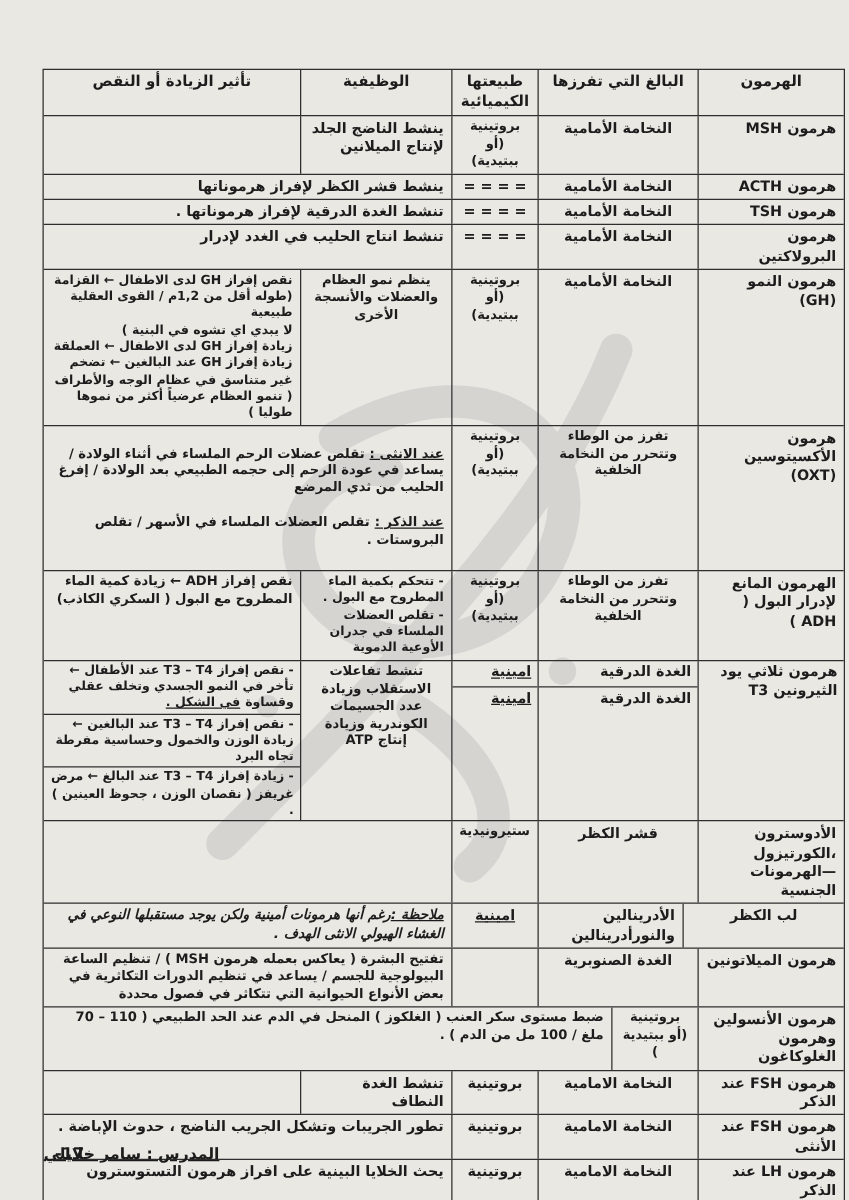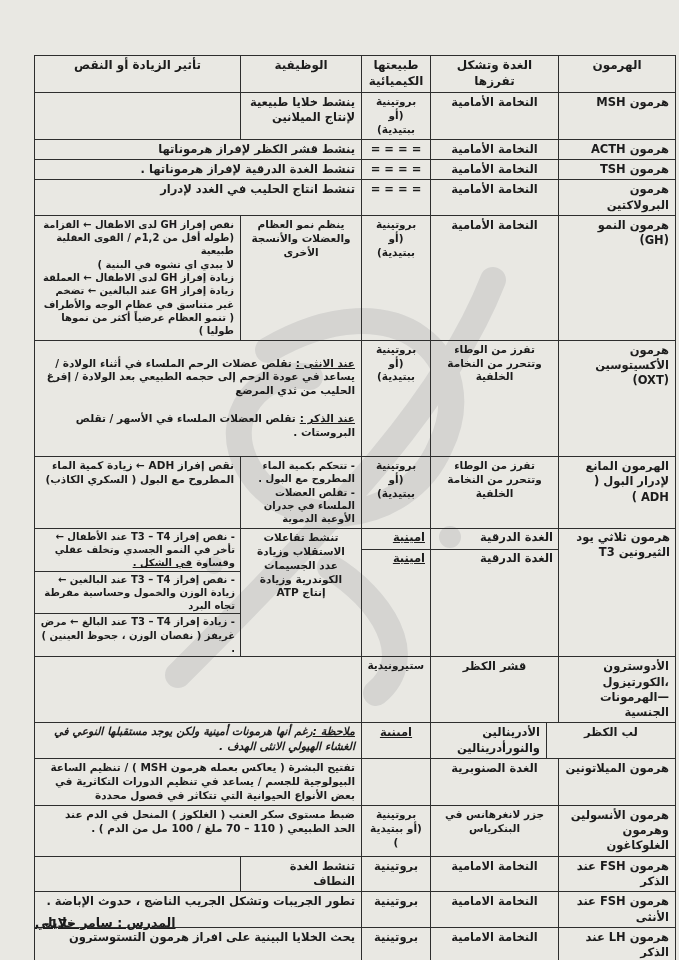--- a/index.html
+++ b/index.html
@@ -83,31 +83,31 @@
       </g>
       <circle cx="332" cy="302" r="11" fill="#bdbdbd"></circle>
       <circle cx="96" cy="330" r="9" fill="#bdbdbd"></circle>
     </svg>
   </div>
 
   <div class="tbl">
 
     <div class="tr r-head">
       <div class="td w-h">الهرمون</div>
-      <div class="td w-g">الغدة وتشكل تفرزها</div>
+      <div class="td w-g">البالغ التي تفرزها</div>
       <div class="td w-n">طبيعتها الكيميائية</div>
       <div class="td w-f">الوظيفية</div>
       <div class="td w-e">تأثير الزيادة أو النقص</div>
     </div>
 
     <div class="tr r-msh">
       <div class="td w-h">هرمون MSH</div>
       <div class="td w-g c">النخامة الأمامية</div>
       <div class="td w-n c sm">بروتينية (أو ببتيدية)</div>
-      <div class="td w-f">ينشط خلايا طبيعية لإنتاج الميلانين</div>
+      <div class="td w-f">ينشط الناضج الجلد لإنتاج الميلانين</div>
       <div class="td w-e"></div>
     </div>
 
     <div class="tr r-acth">
       <div class="td w-h">هرمون ACTH</div>
       <div class="td w-g c">النخامة الأمامية</div>
       <div class="td w-n c">= = = =</div>
       <div class="td w-fe">ينشط قشر الكظر لإفراز هرموناتها</div>
     </div>
 
@@ -197,21 +197,20 @@
 
     <div class="tr r-mel">
       <div class="td w-h">هرمون الميلاتونين</div>
       <div class="td w-g c">الغدة الصنوبرية</div>
       <div class="td w-n"></div>
       <div class="td w-fe sm">تفتيح البشرة ( يعاكس بعمله هرمون MSH ) / تنظيم الساعة البيولوجية للجسم / يساعد في تنظيم الدورات التكاثرية في بعض الأنواع الحيوانية التي تتكاثر في فصول محددة</div>
     </div>
 
     <div class="tr r-ins">
       <div class="td w-h">هرمون الأنسولين وهرمون الغلوكاغون</div>
-      <div class="td w-g c sm">جزر لانغرهانس في البنكرياس</div>
       <div class="td w-n c sm">بروتينية (أو ببتيدية )</div>
       <div class="td w-fe sm">ضبط مستوى سكر العنب ( الغلكوز ) المنحل في الدم عند الحد الطبيعي ( ⁦70 – 110⁩ ملغ / 100 مل من الدم ) .</div>
     </div>
 
     <div class="tr r-fshm">
       <div class="td w-h">هرمون FSH عند الذكر</div>
       <div class="td w-g c">النخامة الامامية</div>
       <div class="td w-n c">بروتينية</div>
       <div class="td w-f">تنشط الغدة النطاف</div>
       <div class="td w-e"></div>

